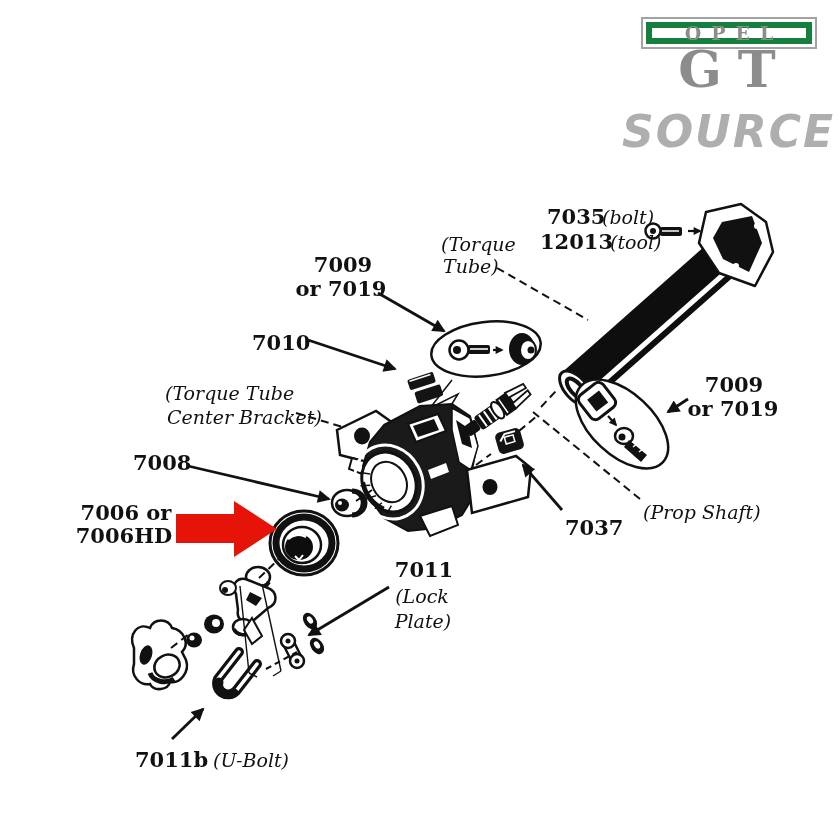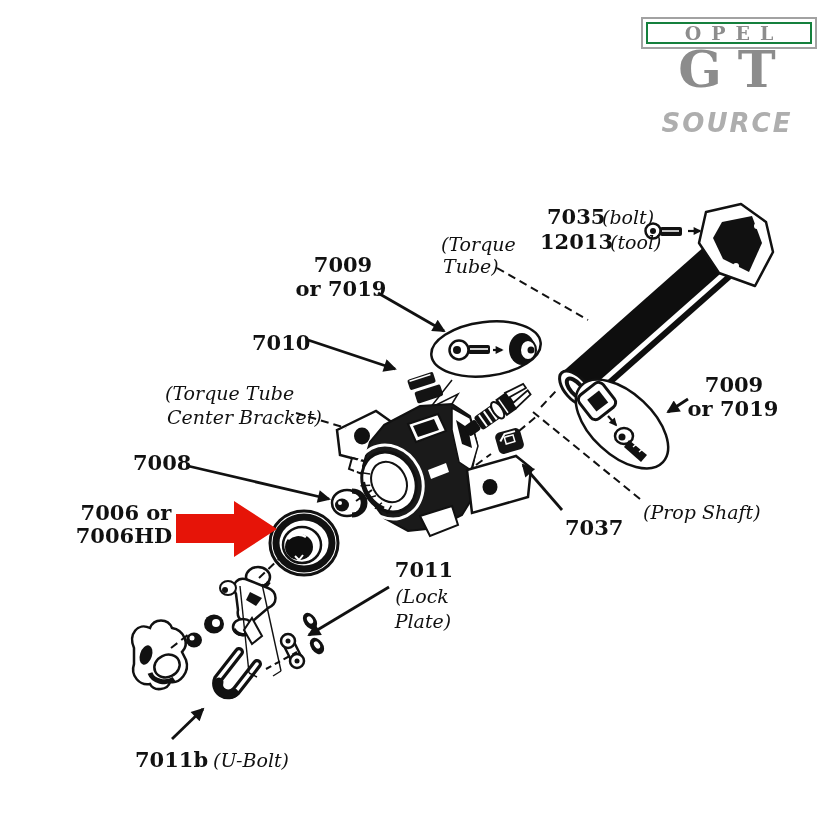--- a/index.html
+++ b/index.html
@@ -3,29 +3,29 @@
 <meta charset="utf-8">
 <style>
   html,body{margin:0;padding:0;background:#ffffff;}
   #stage{position:relative;width:840px;height:840px;background:#ffffff;overflow:hidden;
          font-family:"DejaVu Serif",serif;}
   
   #logo{position:absolute;left:622px;top:14px;width:210px;text-align:center;}
   .opel-box{position:absolute;left:19px;top:3px;width:172px;height:28px;
             border:2px solid #a2a2a2;background:#fff;}
   .opel-inner{position:absolute;left:3px;top:3px;right:3px;bottom:3px;
-              border:2px solid #15803d;display:flex;align-items:center;justify-content:center;}
+              border:6px solid #15803d;display:flex;align-items:center;justify-content:center;}
   .opel-text{font-family:"DejaVu Serif",serif;font-weight:bold;font-size:19px;color:#8d8d8d;
              letter-spacing:10px;text-indent:10px;line-height:1;}
   .gt-text{position:absolute;left:0px;top:30px;width:210px;text-align:center;
            font-family:"DejaVu Serif",serif;font-weight:bold;font-size:51px;line-height:1;
            color:#8c8c8c;letter-spacing:16px;text-indent:16px;}
   .source-text{position:absolute;left:0px;top:96px;width:210px;text-align:center;
            font-family:"DejaVu Sans",sans-serif;font-weight:bold;font-style:italic;
-           font-size:26px;line-height:1;color:#aeaeae;letter-spacing:2px;}
+           font-size:44px;line-height:1;color:#aeaeae;letter-spacing:2px;}
   
   svg text{fill:#111;}
   .num{font-family:"DejaVu Serif",serif;font-weight:bold;font-size:21px;}
   .note{font-family:"DejaVu Serif",serif;font-style:italic;font-size:19px;}
 </style>
 </head>
 <body>
 
 <div id="stage">
 

